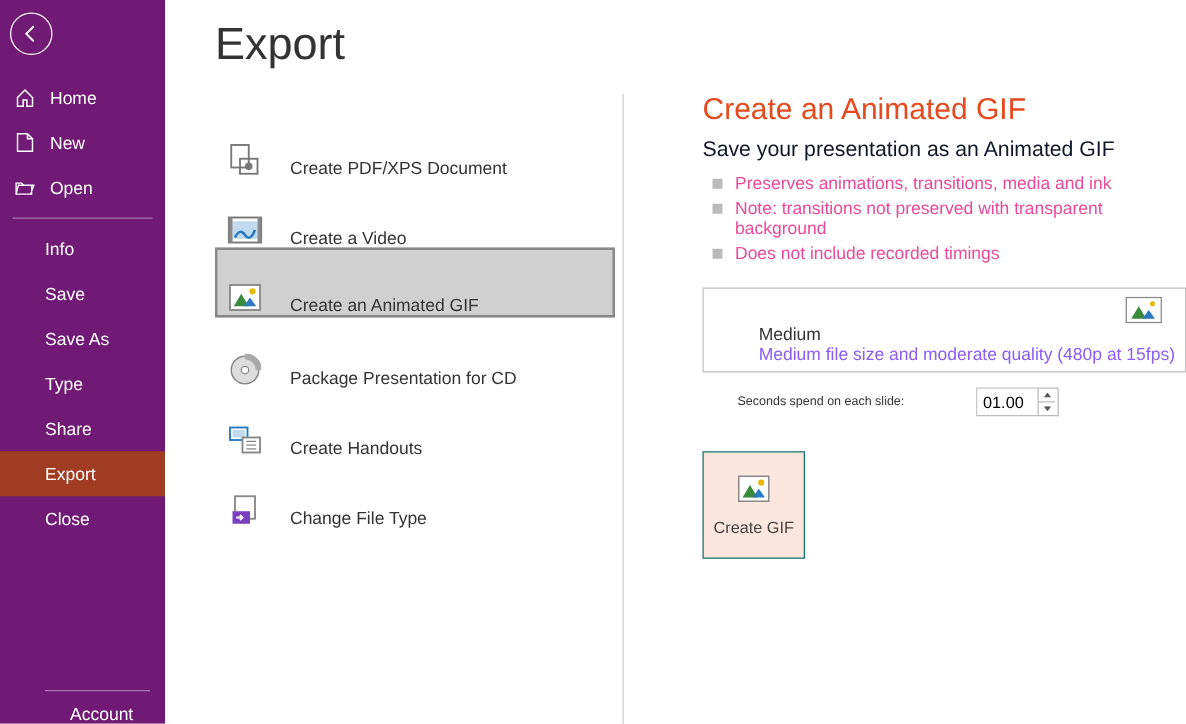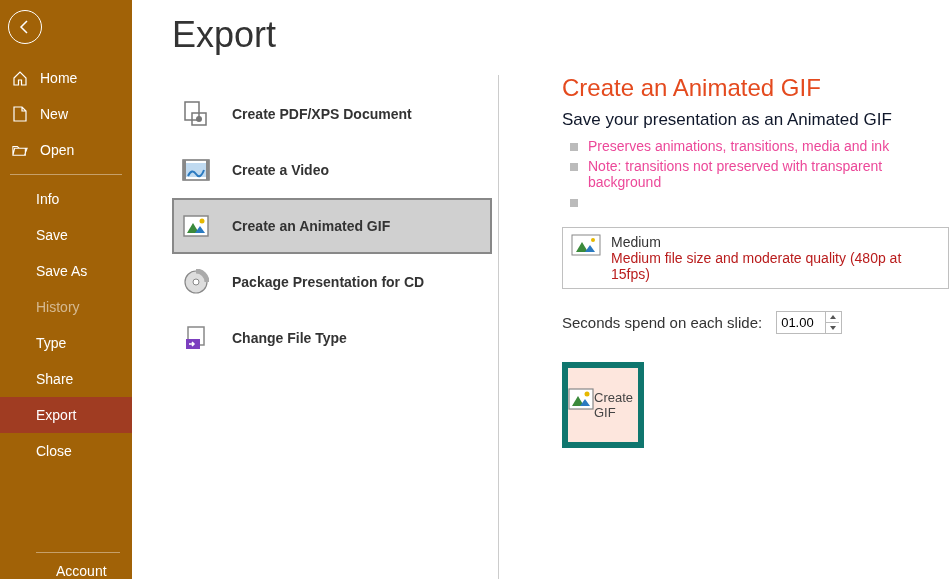--- a/index.html
+++ b/index.html
@@ -1,61 +1,61 @@
 <!DOCTYPE html>
 <html><head>
 <meta charset="utf-8">
 <style>
   * { box-sizing: border-box; }
   html, body { margin: 0; padding: 0; height: 100%; font-family: "Segoe UI", Arial, sans-serif; }
   body { width: 949px; height: 579px; overflow: hidden; display: flex; background: #fff; font-size: 14px; color: #333; }
 
   
-  .sidebar { width: 132px; min-width: 132px; background: #a16207; color: #fff; display: flex; flex-direction: column; padding-top: 10px; position: relative; }
+  .sidebar { width: 132px; min-width: 132px; background: #701a75; color: #fff; display: flex; flex-direction: column; padding-top: 10px; position: relative; }
   .back-btn { width: 34px; height: 34px; border: 1px solid #fff; border-radius: 50%; display: flex; align-items: center; justify-content: center; margin-left: 8px; margin-bottom: 16px; cursor: pointer; }
   .nav-item { display: flex; align-items: center; padding: 10px 12px; cursor: pointer; font-size: 14px; }
   .nav-item .icon { width: 16px; height: 16px; margin-right: 12px; display: inline-flex; align-items: center; justify-content: center; }
   .nav-sep { border-top: 1px solid rgba(255,255,255,0.4); margin: 6px 10px 6px 10px; }
   .nav-item-sub { padding: 10px 12px 10px 36px; cursor: pointer; font-size: 14px; }
   .nav-item-sub.disabled { color: rgba(255,255,255,0.55); }
   .nav-item-sub.active { background: #A03C22; }
   .nav-bottom-sep { border-top: 1px solid rgba(255,255,255,0.4); margin: 10px 12px 0 36px; }
   .nav-account { padding: 10px 12px 0 56px; font-size: 14px; }
 
   
   .mid { flex: none; width: 398px; padding: 10px 0 0 40px; position: relative; }
   .page-title { font-size: 36px; font-weight: 300; color: #333; margin: 4px 0 30px 0; }
   .export-list { width: 320px; }
-  .export-item { display: flex; align-items: center; height: 56px; padding: 0 10px; cursor: pointer; font-weight: bold; }
+  .export-item { display: flex; align-items: flex-end; height: 56px; padding: 0 10px; cursor: pointer; }
   .export-item .exp-icon { width: 28px; height: 28px; margin-right: 22px; display: inline-flex; align-items: center; justify-content: center; }
   .export-item.selected { background: #d0d0d0; border: 2px solid #888; height: 56px; padding: 0 8px; }
 
   
   .right-sep { position: absolute; left: 498px; top: 75px; bottom: 0; width: 0; border-left: 1px solid #ccc; }
   .right { flex: 1; padding: 74px 0 0 32px; position: relative; }
   .right h2 { color: #E44A1E; font-size: 24px; font-weight: 400; margin: 0 0 8px 0; }
   .right .sub { font-size: 17px; color: #0f172a; margin-bottom: 6px; }
   .bullets { list-style: none; padding: 0; margin: 0 0 18px 0; }
   .bullets li { display: flex; padding: 2px 0 2px 8px; font-size: 14px; color: #ec4899; }
   .bullets li .bul { width: 8px; height: 8px; background: #bbb; margin-right: 10px; margin-top: 5px; flex-shrink: 0; }
 
-  .quality-box { border: 1px solid #c0c0c0; display: flex; align-items: flex-start; padding: 6px 8px; margin-bottom: 22px; min-height: 42px; }
+  .quality-box { border: 1px solid #c0c0c0; display: flex; align-items: flex-end; padding: 6px 8px; margin-bottom: 12px; min-height: 42px; flex-direction: column; }
   .quality-box .qicon { width: 30px; height: 22px; margin-right: 10px; }
   .quality-box .qtext .line1 { font-size: 14px; color: #333; }
-  .quality-box .qtext .line2 { font-size: 14px; color: #b91c1c; }
+  .quality-box .qtext .line2 { font-size: 14px; color: #8b5cf6; }
 
   .seconds-row { display: flex; align-items: center; margin-bottom: 28px; }
-  .seconds-row label { font-size: 15px; color: #333; margin-right: 14px; }
-  .spinner { display: flex; border: 1px solid #bbb; height: 23px; width: 66px; }
+  .seconds-row label { font-size: 10px; color: #333; margin-right: 14px; margin-left: 28px; }
+  .spinner { display: flex; border: 1px solid #bbb; height: 23px; width: 66px; margin-left: 44px; }
   .spinner input { border: none; width: 48px; padding: 2px 4px; font-size: 13px; outline: none; }
   .spinner .arrows { display: flex; flex-direction: column; border-left: 1px solid #bbb; width: 14px; }
   .spinner .arrows span { flex: 1; display: flex; align-items: center; justify-content: center; border-bottom: 1px solid #bbb; }
   .spinner .arrows span:last-child { border-bottom: none; }
 
-  .create-gif-btn { border: 6px solid #0f766e; background: #FDE6DD; width: 82px; height: 86px; display: flex; flex-direction: row; align-items: center; justify-content: center; cursor: pointer; }
+  .create-gif-btn { border: 1px solid #0f766e; background: #FDE6DD; width: 82px; height: 86px; display: flex; flex-direction: column; align-items: center; justify-content: center; cursor: pointer; }
   .create-gif-btn .btn-icon { width: 26px; height: 22px; margin-bottom: 12px; }
   .create-gif-btn .btn-label { font-size: 13px; color: #444; }
 </style>
 </head>
 <body>
 
 <div class="sidebar">
   <div class="back-btn">
     <svg width="16" height="16" viewBox="0 0 16 16">
         <path d="M10 2 L4 8 L10 14" stroke="#fff" stroke-width="1.5" fill="none"></path>
@@ -85,21 +85,20 @@
         </svg>
     </span>
     <span>Open</span>
   </div>
 
   <div class="nav-sep"></div>
 
   <div class="nav-item-sub"><span>Info</span></div>
   <div class="nav-item-sub"><span>Save</span></div>
   <div class="nav-item-sub"><span>Save As</span></div>
-  <div class="nav-item-sub disabled"><span>History</span></div>
   <div class="nav-item-sub"><span>Type</span></div>
   <div class="nav-item-sub"><span>Share</span></div>
   <div class="nav-item-sub active"><span>Export</span></div>
   <div class="nav-item-sub"><span>Close</span></div>
 
   <div style="flex:1"></div>
   <div class="nav-bottom-sep"></div>
   <div class="nav-account"><span>Account</span></div>
 </div>
 
@@ -147,20 +146,33 @@
       <span class="exp-icon">
         <svg width="26" height="26" viewBox="0 0 26 26">
             <circle cx="13" cy="13" r="11" fill="#ddd" stroke="#888" stroke-width="1.2"></circle>
             <circle cx="13" cy="13" r="3" fill="#fff" stroke="#888"></circle>
             <path d="M13 2 A11 11 0 0 1 24 13" fill="none" stroke="#aaa" stroke-width="5"></path>
           </svg>
       </span>
       <span>Package Presentation for CD</span>
     </div>
 
+    <div class="export-item">
+      <span class="exp-icon">
+        <svg width="28" height="24" viewBox="0 0 28 24">
+            <rect x="2" y="2" width="14" height="10" fill="#fff" stroke="#2a7ac0" stroke-width="1.5"></rect>
+            <rect x="4" y="4" width="10" height="6" fill="#c0daf0"></rect>
+            <rect x="12" y="10" width="14" height="12" fill="#fff" stroke="#888" stroke-width="1.5"></rect>
+            <line x1="15" y1="13" x2="23" y2="13" stroke="#888"></line>
+            <line x1="15" y1="16" x2="23" y2="16" stroke="#888"></line>
+            <line x1="15" y1="19" x2="23" y2="19" stroke="#888"></line>
+          </svg>
+      </span>
+      <span>Create Handouts</span>
+    </div>
 
     <div class="export-item">
       <span class="exp-icon">
         <svg width="24" height="26" viewBox="0 0 24 26">
             <rect x="4" y="2" width="16" height="18" fill="#fff" stroke="#888" stroke-width="1.5"></rect>
             <rect x="2" y="14" width="14" height="10" fill="#7c3fbf"></rect>
             <path d="M5 19 L10 19 M8 17 L10 19 L8 21" stroke="#fff" stroke-width="1.5" fill="none"></path>
           </svg>
       </span>
       <span>Change File Type</span>
@@ -178,20 +190,21 @@
     <li>
         <span class="bul"></span>
         <span>Preserves animations, transitions, media and ink</span>
       </li>
     <li>
         <span class="bul"></span>
         <span>Note: transitions not preserved with transparent background</span>
       </li>
     <li>
         <span class="bul"></span>
+        <span>Does not include recorded timings</span>
       </li>
   </ul>
 
   <div class="quality-box">
     <span class="qicon">
       <svg width="30" height="22" viewBox="0 0 30 22">
           <rect x="1" y="1" width="28" height="20" fill="#fff" stroke="#888" stroke-width="1"></rect>
           <polygon points="5,18 11,8 17,18" fill="#3b8a3b"></polygon>
           <polygon points="14,18 19,11 24,18" fill="#2a7ac0"></polygon>
           <circle cx="22" cy="6" r="2" fill="#e6b800"></circle>

